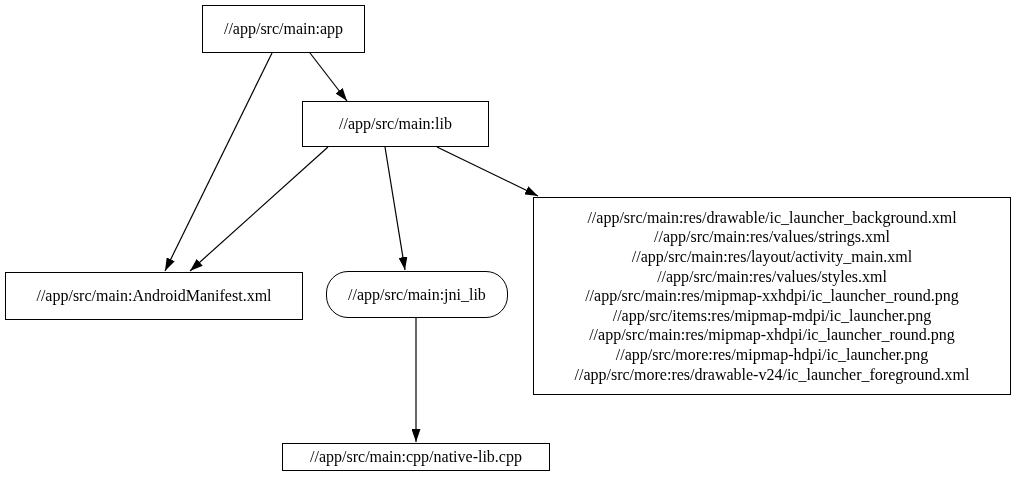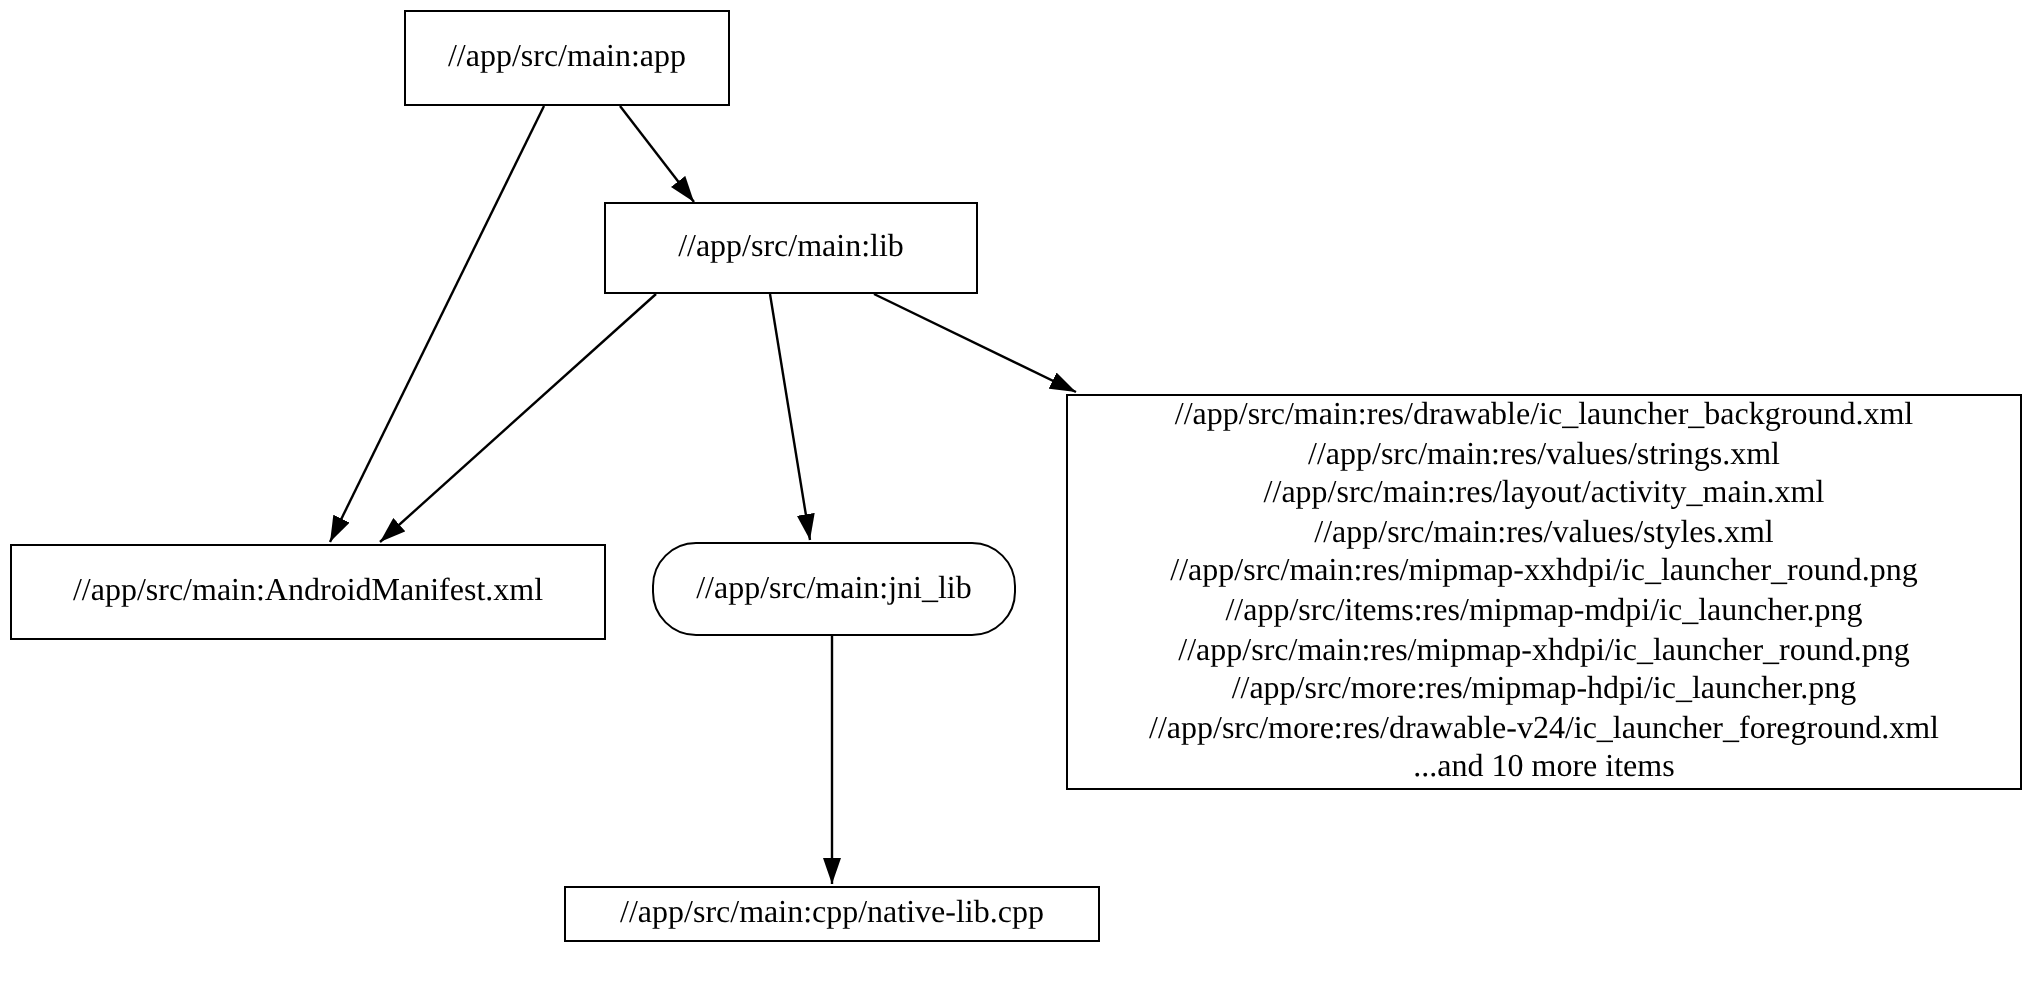--- a/index.html
+++ b/index.html
@@ -84,20 +84,19 @@
   <div class="node node-multiline" style="left:533px; top:197px; width:478px; height:198px;">
     <span class="node-line">//app/src/main:res/drawable/ic_launcher_background.xml</span>
     <span class="node-line">//app/src/main:res/values/strings.xml</span>
     <span class="node-line">//app/src/main:res/layout/activity_main.xml</span>
     <span class="node-line">//app/src/main:res/values/styles.xml</span>
     <span class="node-line">//app/src/main:res/mipmap-xxhdpi/ic_launcher_round.png</span>
     <span class="node-line">//app/src/items:res/mipmap-mdpi/ic_launcher.png</span>
     <span class="node-line">//app/src/main:res/mipmap-xhdpi/ic_launcher_round.png</span>
     <span class="node-line">//app/src/more:res/mipmap-hdpi/ic_launcher.png</span>
     <span class="node-line">//app/src/more:res/drawable-v24/ic_launcher_foreground.xml</span>
-    <span class="node-line">...and 10 more items</span>
   </div>
 
   <div class="node" style="left:282px; top:443px; width:268px; height:28px;">
     <span>//app/src/main:cpp/native-lib.cpp</span>
   </div>
 
 </div>
 
 </body></html>

